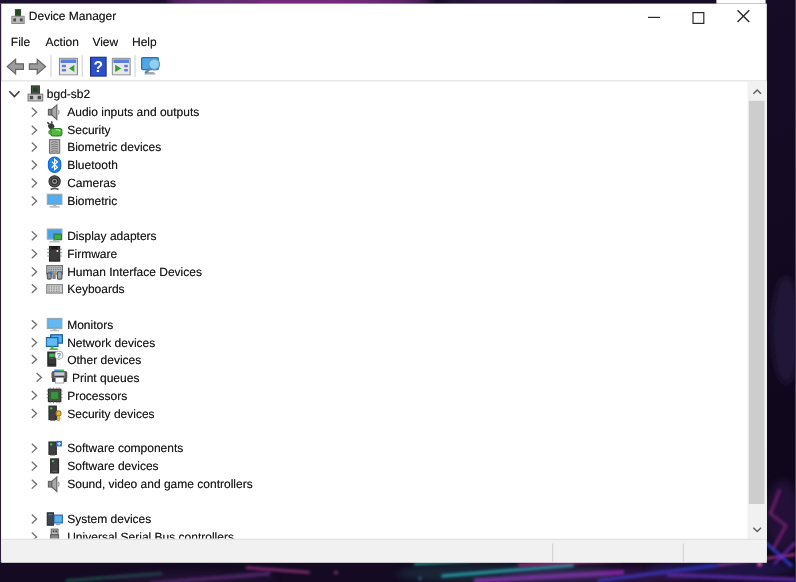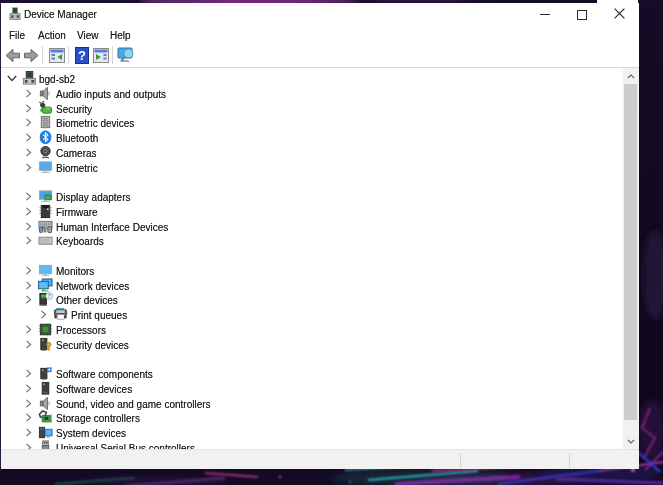--- a/index.html
+++ b/index.html
@@ -290,21 +290,21 @@
         <svg class="icon" style="left:37px" width="15" height="15" viewBox="0 0 16 16">
           <rect x="2" y="1.5" width="7" height="11" fill="#383838" stroke="#222"></rect>
           <rect x="3.2" y="2.8" width="4.2" height="3" fill="#35c050"></rect>
           <rect x="3.2" y="6.5" width="4.2" height="1" fill="#5a5a5a"></rect>
           <rect x="1.5" y="13" width="8" height="1.5" fill="#2f2f2f"></rect>
           <circle cx="11.8" cy="4.2" r="3.6" fill="#fdfdfd" stroke="#9a9a9a" stroke-width="0.9"></circle>
           <text x="11.8" y="6.8" font-size="6.5" text-anchor="middle" fill="#3a8ad0" font-family="Liberation Sans" font-weight="bold">?</text>
         </svg>
         <span class="label" style="left:55px">Other devices</span>
       </div>
-<div class="row" style="top:239.00px;left:15px;width:620px">
+<div class="row" style="top:239.00px;left:4px;width:620px">
         <svg class="chev" style="left:24px" width="7" height="9" viewBox="0 0 7 9">
           <path d="M1.5 0.8 L5.5 4.5 L1.5 8.2" stroke="#6e6e6e" stroke-width="1.1" fill="none"></path>
         </svg>
         <svg class="icon" style="left:37px" width="15" height="15" viewBox="0 0 16 16">
           <rect x="3.5" y="1" width="5" height="3" fill="#3a8ee8"></rect>
           <rect x="8.5" y="1" width="3.5" height="3" fill="#35c050"></rect>
           <rect x="1.5" y="3" width="13" height="6" rx="1" fill="#c8ccd0" stroke="#4a4a4a"></rect>
           <rect x="1.5" y="3" width="2" height="6" fill="#5a5a5a"></rect>
           <rect x="12.5" y="3" width="2" height="6" fill="#5a5a5a"></rect>
           <rect x="3.5" y="6.5" width="9" height="1.5" fill="#3a3a3a"></rect>
@@ -367,35 +367,20 @@
         <svg class="chev" style="left:24px" width="7" height="9" viewBox="0 0 7 9">
           <path d="M1.5 0.8 L5.5 4.5 L1.5 8.2" stroke="#6e6e6e" stroke-width="1.1" fill="none"></path>
         </svg>
         <svg class="icon" style="left:37px" width="15" height="15" viewBox="0 0 16 16">
           <rect x="2.5" y="5.5" width="3" height="5" fill="#8a8a8a" stroke="#5f5f5f"></rect>
           <path d="M5.5 5.5 L10 1.5 L10 14.5 L5.5 10.5 Z" fill="#a8a8a8" stroke="#5f5f5f"></path>
           <path d="M11.5 6 Q12.5 8 11.5 10" stroke="#8a8a8a" fill="none"></path>
         </svg>
         <span class="label" style="left:55px">Sound, video and game controllers</span>
       </div>
-<div class="row" style="top:342.25px;left:0;width:620px">
-        <svg class="chev" style="left:24px" width="7" height="9" viewBox="0 0 7 9">
-          <path d="M1.5 0.8 L5.5 4.5 L1.5 8.2" stroke="#6e6e6e" stroke-width="1.1" fill="none"></path>
-        </svg>
-        <svg class="icon" style="left:37px" width="15" height="15" viewBox="0 0 16 16">
-          <path d="M1.5 4.5 L5 1 L9 2.5 L8 5 L5 8 L2.5 7.5 Z" fill="none" stroke="#3a3a3a" stroke-width="1.6"></path>
-          <rect x="4.5" y="6" width="9" height="6.5" fill="#2e9e5b" stroke="#1e6e3e"></rect>
-          <rect x="7" y="7.5" width="4" height="3" fill="#1a3a28"></rect>
-          <rect x="5" y="12.5" width="1.6" height="1.5" fill="#f0b020"></rect>
-          <rect x="7.2" y="12.5" width="1.6" height="1.5" fill="#f0b020"></rect>
-          <rect x="9.4" y="12.5" width="1.6" height="1.5" fill="#f0b020"></rect>
-          <rect x="13.5" y="4.5" width="1.2" height="9.5" fill="#9aa2a8"></rect>
-        </svg>
-        <span class="label" style="left:55px">Storage controllers</span>
-      </div>
 <div class="row" style="top:357.00px;left:0;width:620px">
         <svg class="chev" style="left:24px" width="7" height="9" viewBox="0 0 7 9">
           <path d="M1.5 0.8 L5.5 4.5 L1.5 8.2" stroke="#6e6e6e" stroke-width="1.1" fill="none"></path>
         </svg>
         <svg class="icon" style="left:37px" width="15" height="15" viewBox="0 0 16 16">
           <rect x="1.5" y="2.5" width="5.5" height="11" fill="#3f4550" stroke="#262c36"></rect>
           <rect x="2.5" y="3.5" width="3.5" height="1" fill="#6a7a8a"></rect>
           <rect x="7.5" y="4.5" width="7.5" height="7" fill="#4aa3e8" stroke="#2c70a8"></rect>
           <rect x="8.5" y="5.5" width="5.5" height="5" fill="#5cb2f2"></rect>
           <rect x="9" y="12" width="4" height="1.5" fill="#9aa8b0"></rect>

